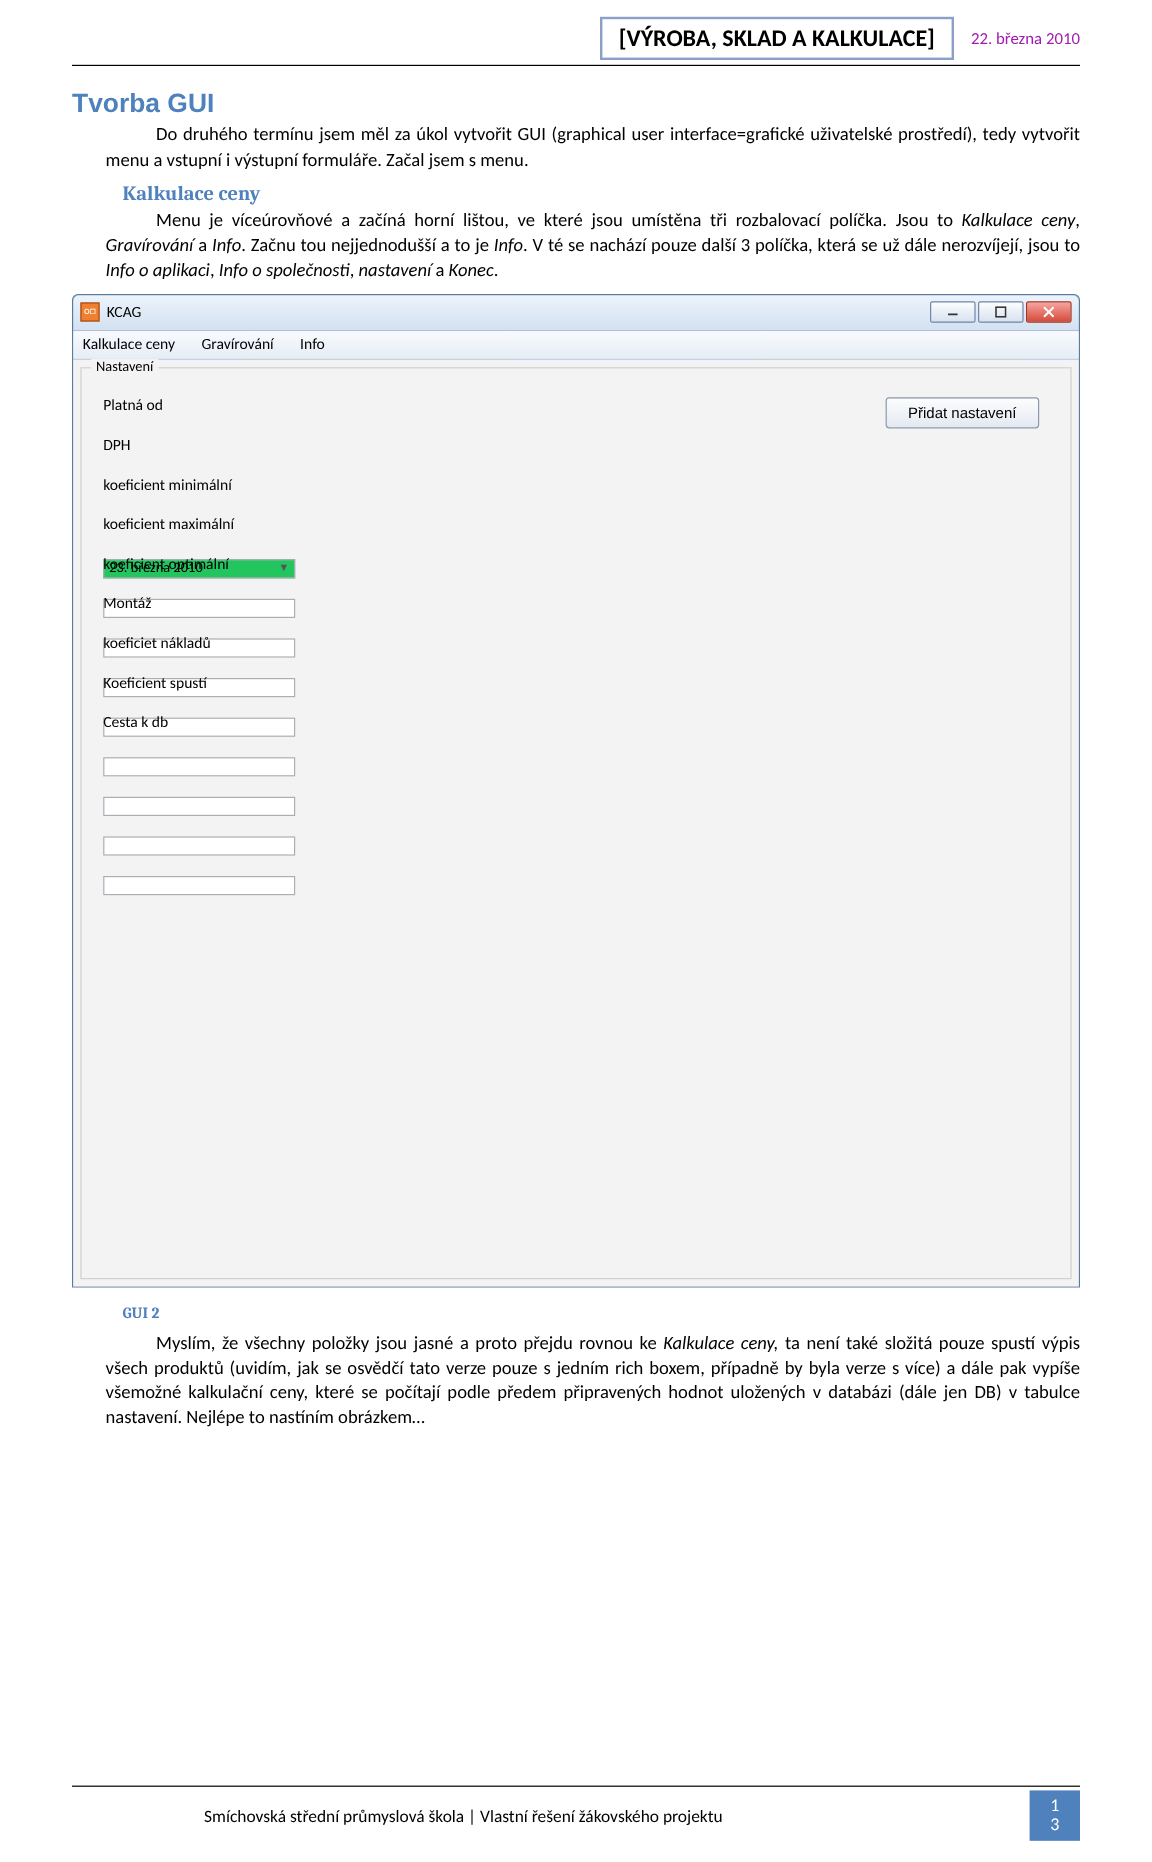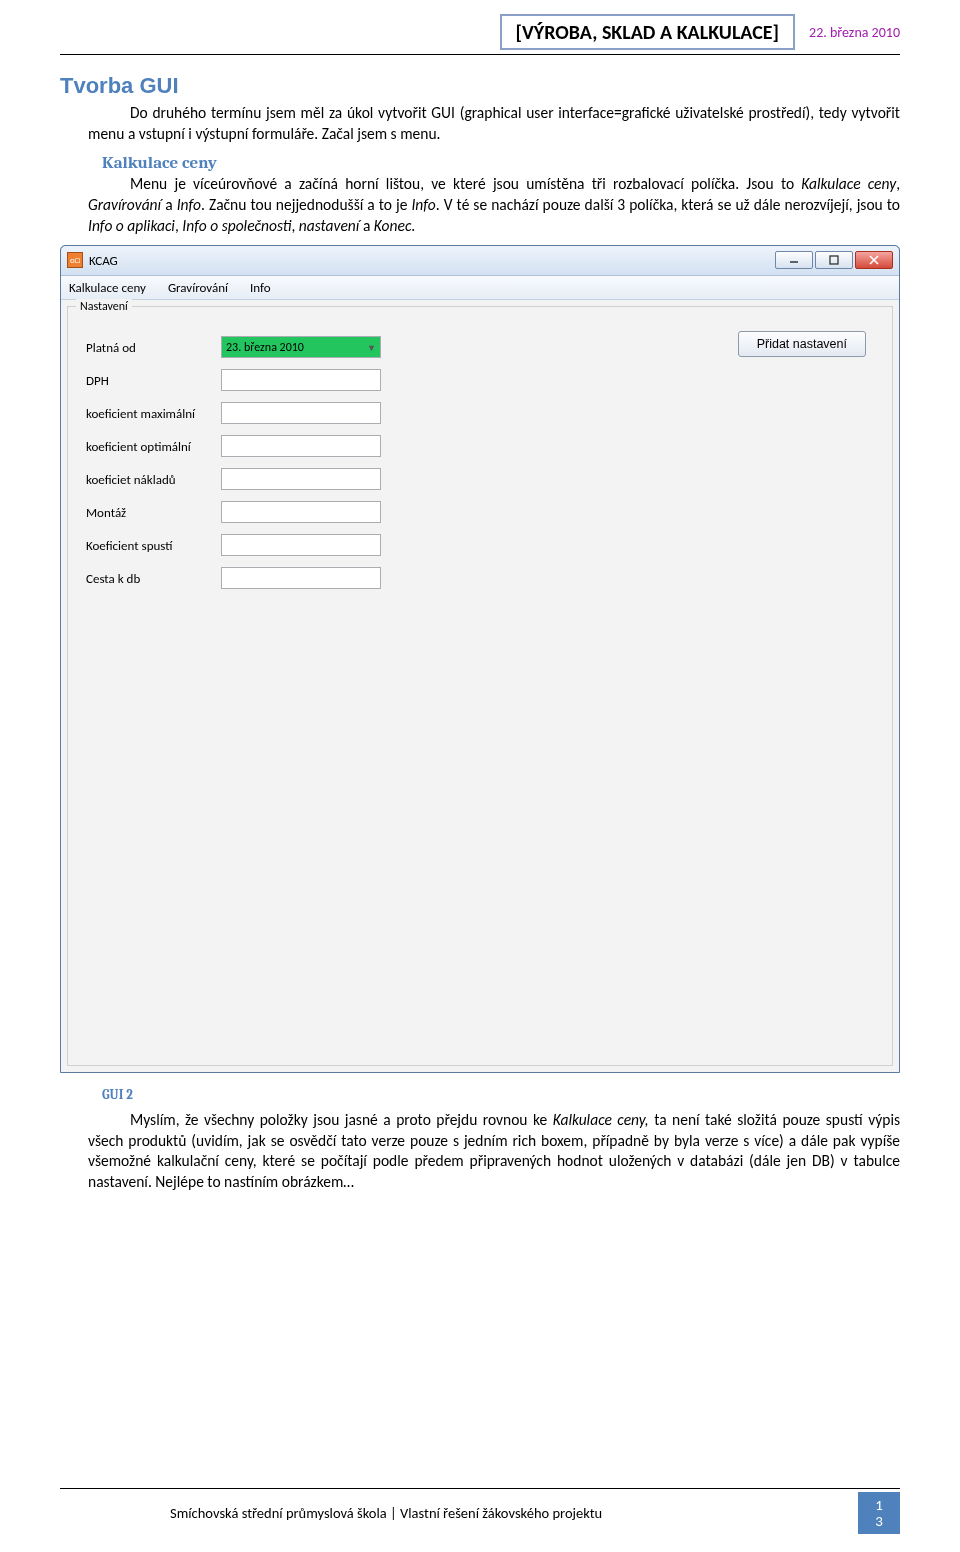--- a/index.html
+++ b/index.html
@@ -131,22 +131,23 @@
     background: #f3f3f3;
     padding: 0 4px;
     font-size: 12px;
   }
   .form-area {
     padding: 24px 18px 10px 18px;
     font-size: 13px;
   }
   .form-row {
     display: flex;
-    align-items: center;
+    align-items: flex-start;
     height: 33px;
+    flex-direction: column;
   }
   .form-label {
     width: 135px;
     flex: 0 0 135px;
   }
   .text-input {
     width: 160px; height: 22px;
     border: 1px solid #abadb3;
     background: #fff;
     font-size: 12px;
@@ -268,33 +269,37 @@
               <div class="date-picker">
                 <span>23.  března  2010</span>
                 <span class="chev">▼</span>
               </div>
             </div>
             <div class="form-row">
               <div class="form-label">DPH</div>
               <input class="text-input" style="">
             </div>
             <div class="form-row">
+              <div class="form-label">koeficient minimální</div>
+              <input class="text-input" style="">
+            </div>
+            <div class="form-row">
               <div class="form-label">koeficient maximální</div>
               <input class="text-input" style="">
             </div>
             <div class="form-row">
               <div class="form-label">koeficient optimální</div>
               <input class="text-input" style="">
             </div>
             <div class="form-row">
+              <div class="form-label">Montáž</div>
+              <input class="text-input" style="">
+            </div>
+            <div class="form-row">
               <div class="form-label">koeficiet nákladů</div>
-              <input class="text-input" style="">
-            </div>
-            <div class="form-row">
-              <div class="form-label">Montáž</div>
               <input class="text-input" style="">
             </div>
             <div class="form-row">
               <div class="form-label">Koeficient spustí</div>
               <input class="text-input" style="">
             </div>
             <div class="form-row">
               <div class="form-label">Cesta k db</div>
               <input class="text-input" style="">
             </div>

